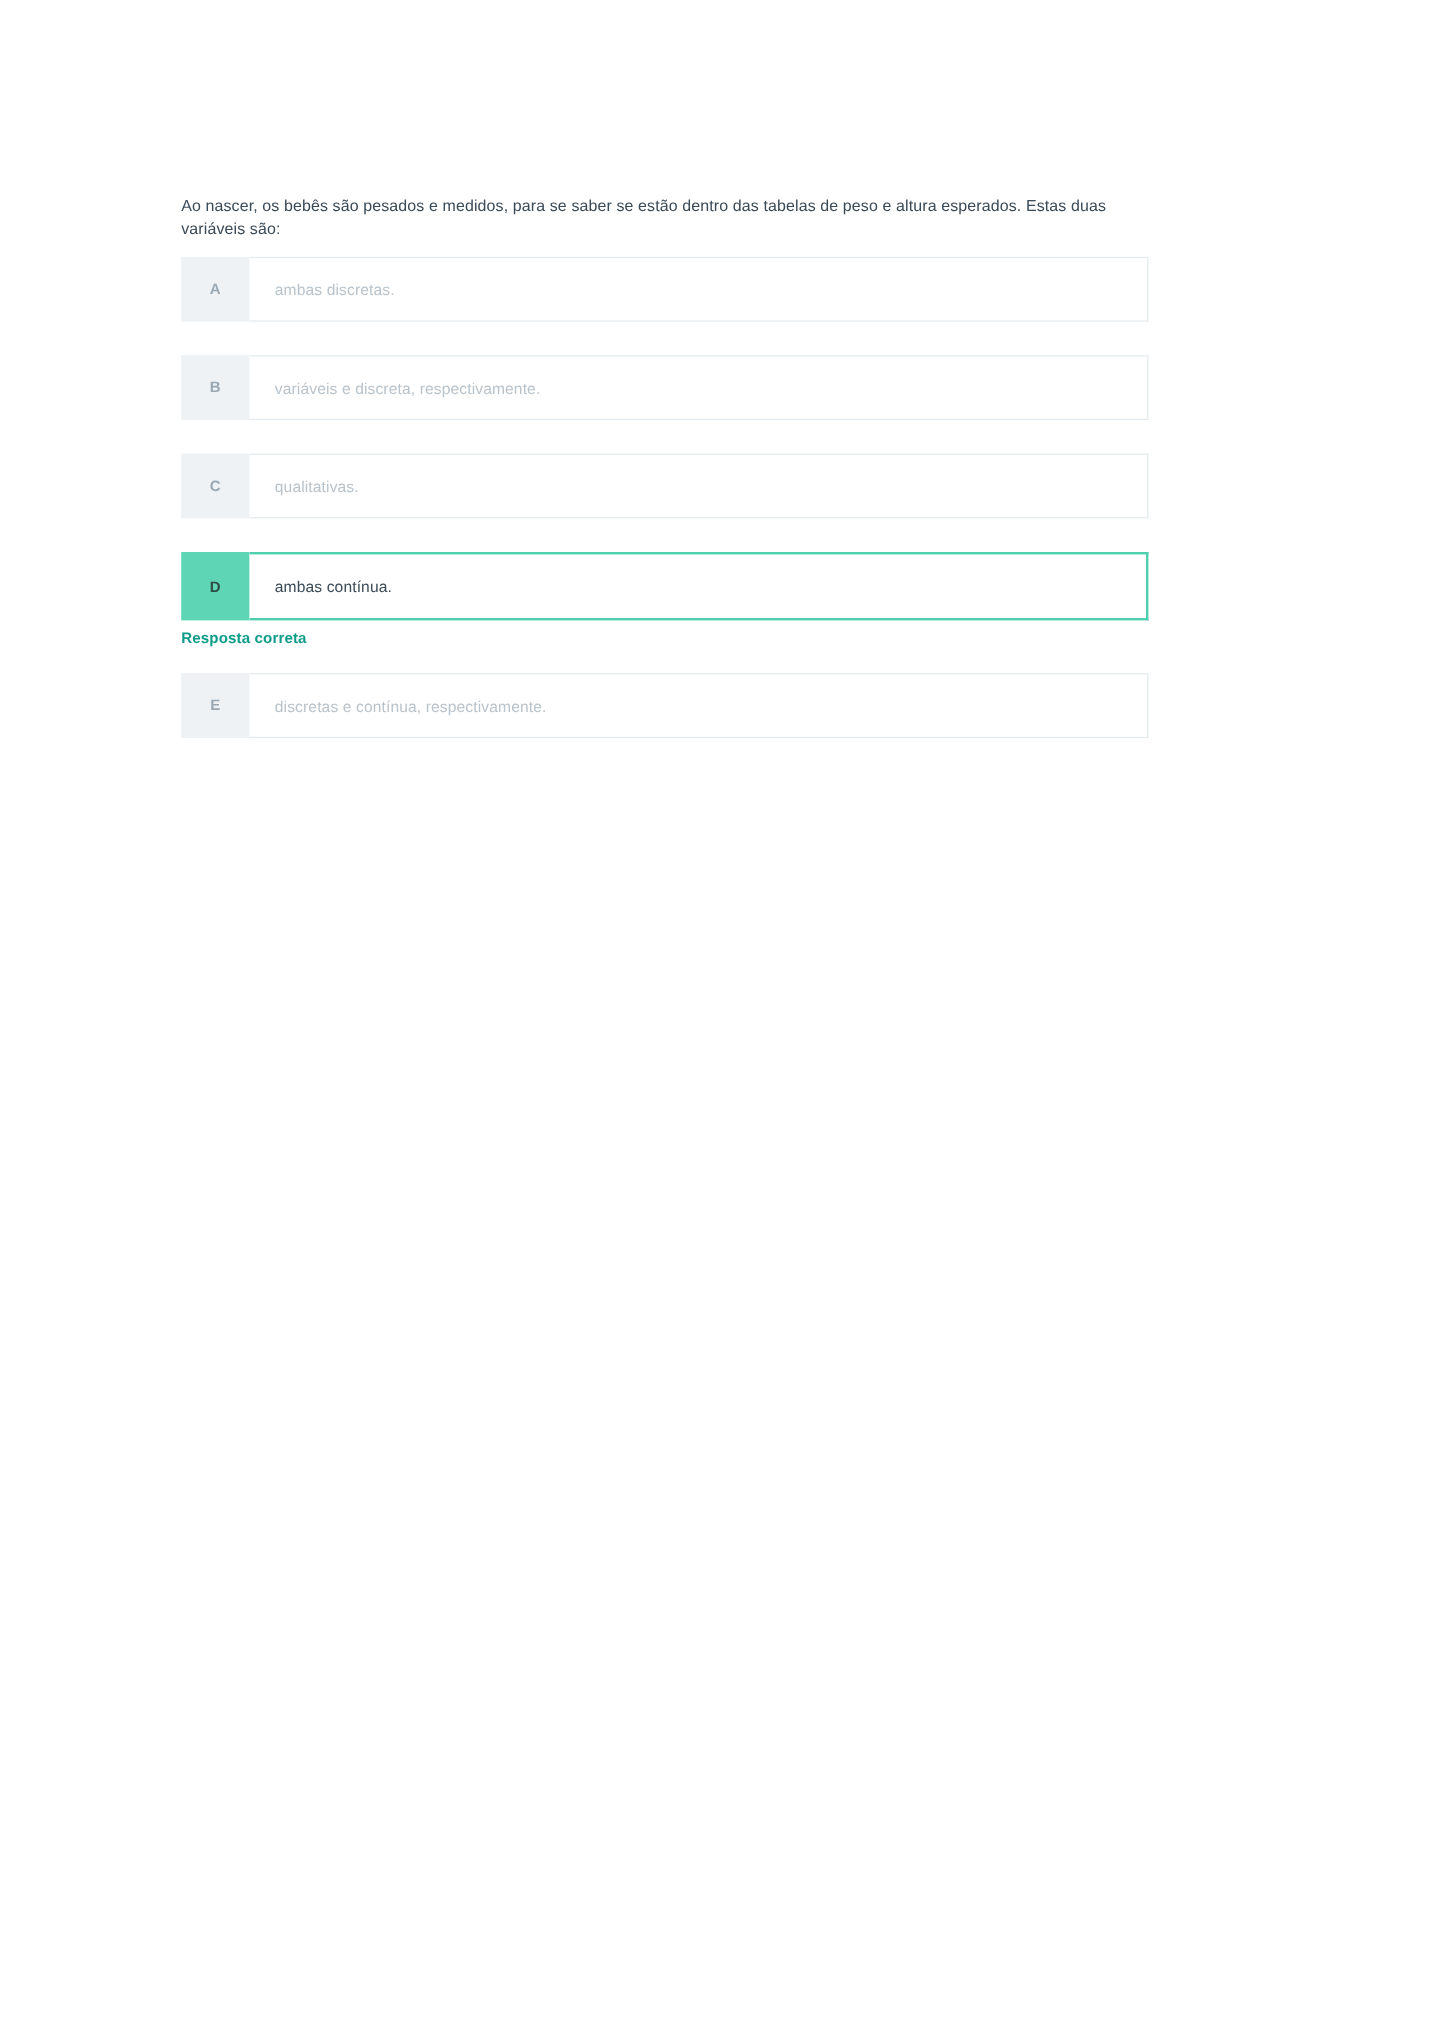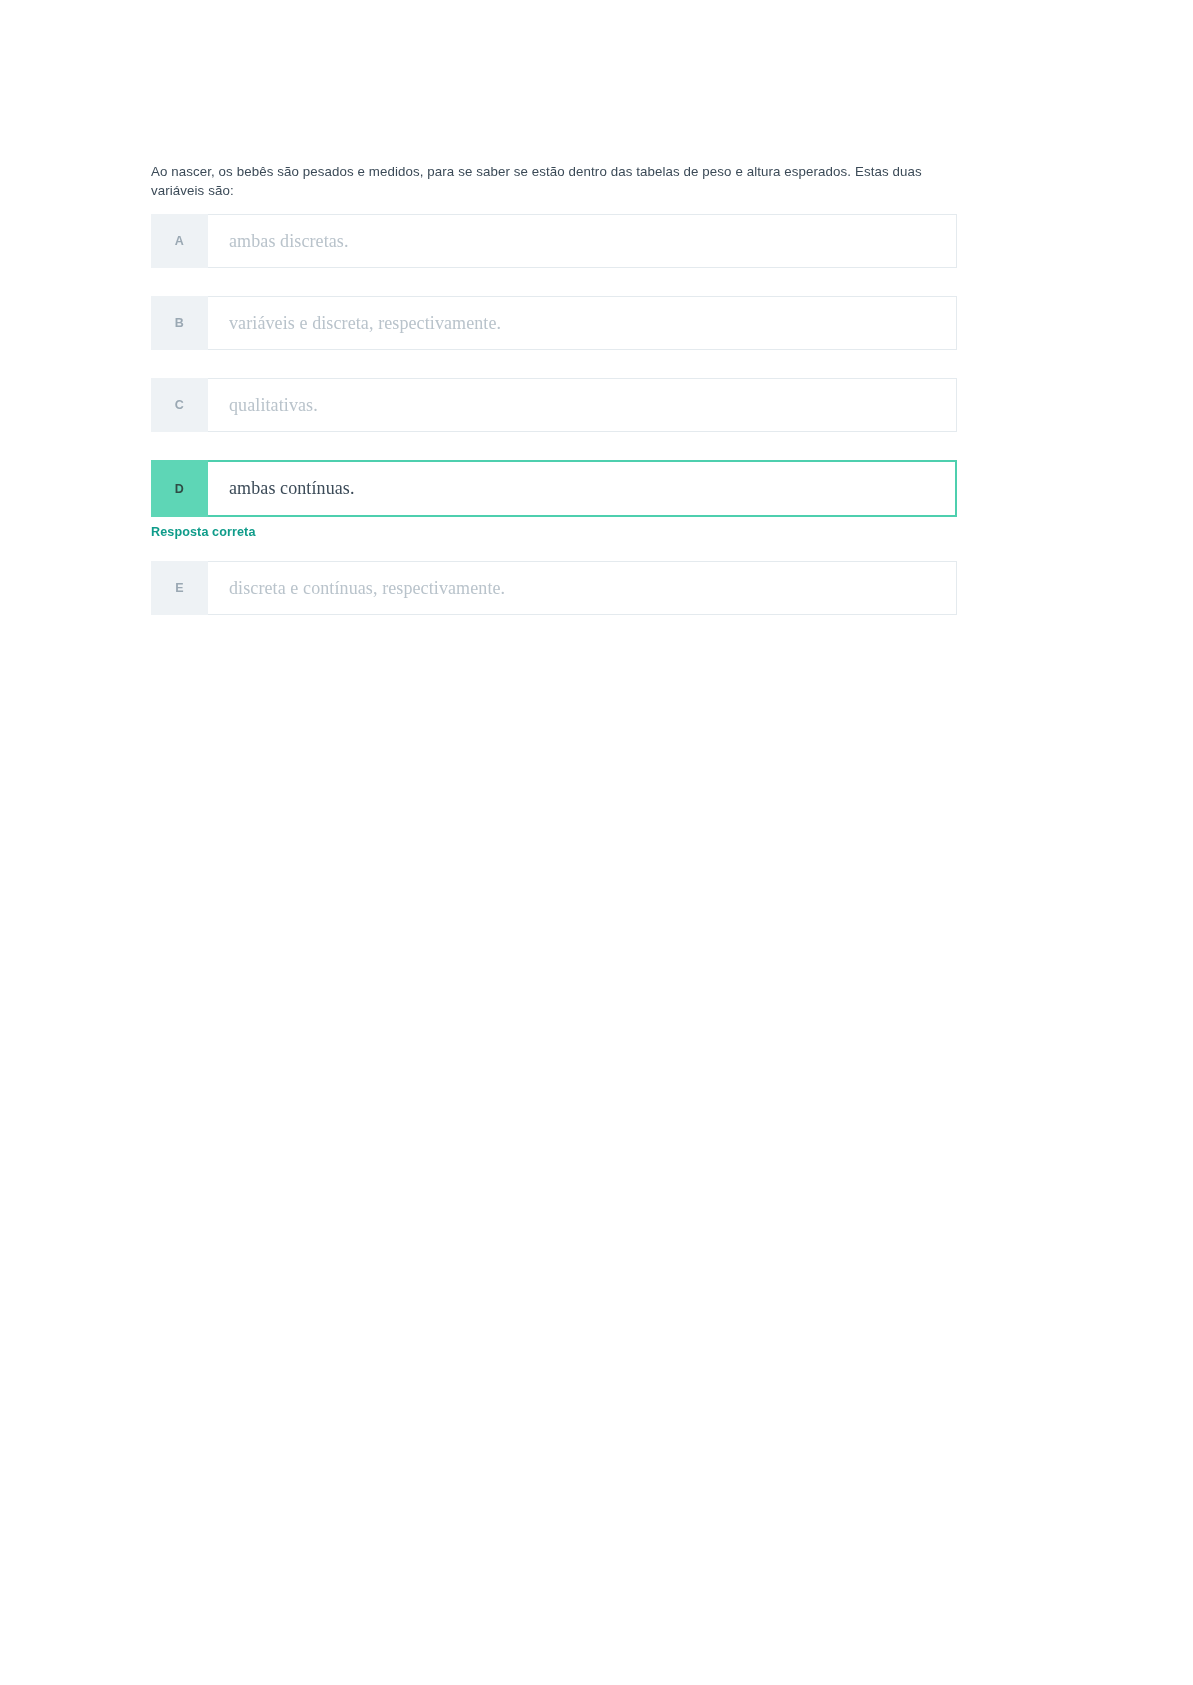--- a/index.html
+++ b/index.html
@@ -67,23 +67,22 @@
   .option-body {
     flex: 1 1 auto;
     display: flex;
     align-items: center;
     background: #ffffff;
     border: 1px solid #e4eaee;
     border-left: none;
     padding: 0 16px 0 21px;
     box-sizing: border-box;
     color: #b9c3cb;
-    font-size: 18px;
+    font-size: 13px;
     letter-spacing: 0.1px;
-    font-family: Liberation Serif, serif;
   }
 
   
   .option-row.is-correct {
     min-height: 57px;
   }
   .option-row.is-correct .option-letter {
     background: #5ed6b6;
     color: #2f4c45;
     font-weight: 700;
@@ -124,24 +123,24 @@
       <div class="option-body">variáveis e discreta, respectivamente.</div>
     </div>
 
     <div class="option-row">
       <div class="option-letter">C</div>
       <div class="option-body">qualitativas.</div>
     </div>
 
     <div class="option-row is-correct">
       <div class="option-letter">D</div>
-      <div class="option-body">ambas contínuas.</div>
+      <div class="option-body">ambas contínua.</div>
     </div>
 
     <div class="correct-caption">Resposta correta</div>
 
     <div class="option-row last">
       <div class="option-letter">E</div>
-      <div class="option-body">discreta e contínuas, respectivamente.</div>
+      <div class="option-body">discretas e contínua, respectivamente.</div>
     </div>
 
   </div>
 </div>
 
 </body></html>

